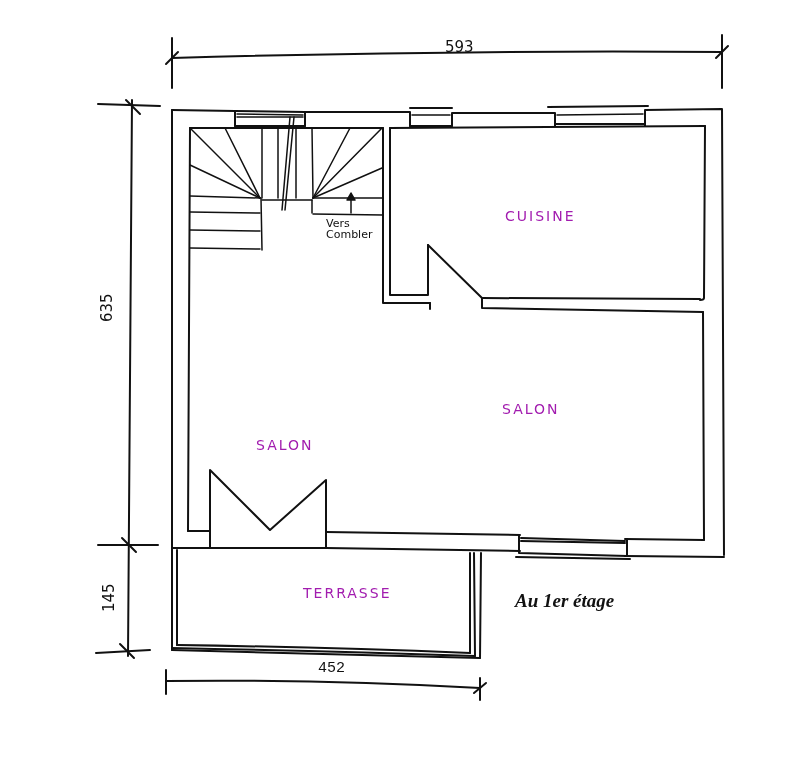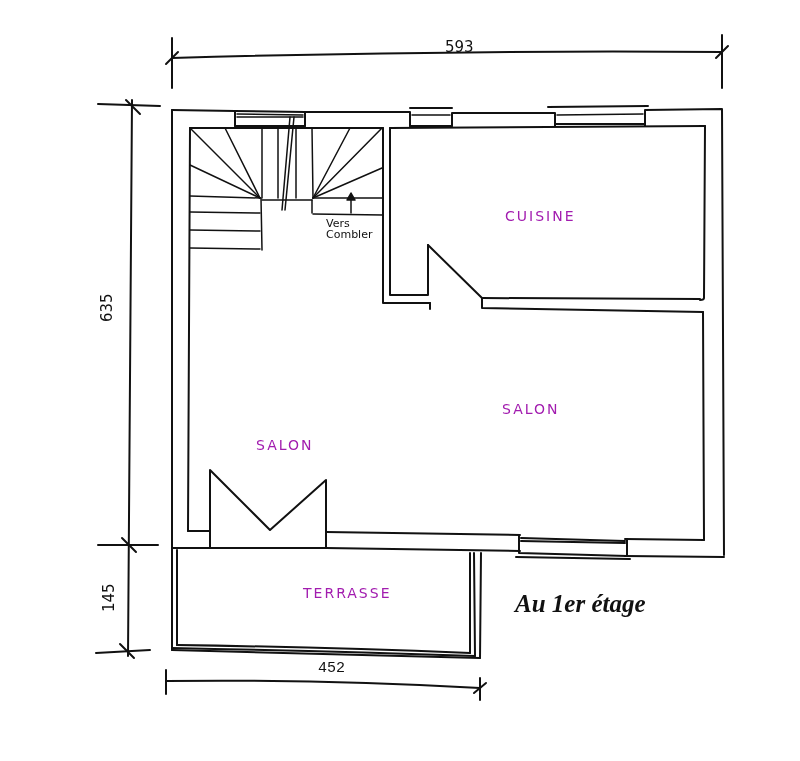--- a/index.html
+++ b/index.html
@@ -1,21 +1,21 @@
 <!DOCTYPE html>
 <html><head>
   <meta charset="utf-8">
   <style>
     html, body { margin: 0; padding: 0; background: #ffffff; }
     body { width: 800px; height: 761px; position: relative; overflow: hidden; font-family: "DejaVu Sans", sans-serif; }
     #plan { position: absolute; left: 0; top: 0; width: 800px; height: 761px; }
     .lbl { position: absolute; font-family: "DejaVu Sans", sans-serif; font-size: 14px; letter-spacing: 2px; color: #a21caf; white-space: nowrap; }
     .dim { position: absolute; font-family: "DejaVu Sans", sans-serif; font-size: 15px; color: #111; white-space: nowrap; }
     .note { position: absolute; font-family: "DejaVu Sans", sans-serif; font-size: 11px; color: #111; line-height: 11px; white-space: nowrap; }
-    .caption { position: absolute; font-family: "Liberation Serif", serif; font-size: 25px; font-weight: bold; font-style: italic; color: #111; white-space: nowrap; }
+    .caption { position: absolute; font-family: "Liberation Serif", serif; font-size: 19px; font-weight: bold; font-style: italic; color: #111; white-space: nowrap; }
   </style>
 </head>
 <body>
 
 <svg id="plan" viewBox="0 0 800 761" xmlns="http://www.w3.org/2000/svg" fill="none" stroke="#111" stroke-width="2" stroke-linecap="round" stroke-linejoin="round">
 
   <g>
     <line x1="172" y1="38" x2="172" y2="88"></line>
     <line x1="722" y1="35" x2="722" y2="88"></line>
     <path d="M172 58 Q450 50 722 52"></path>

